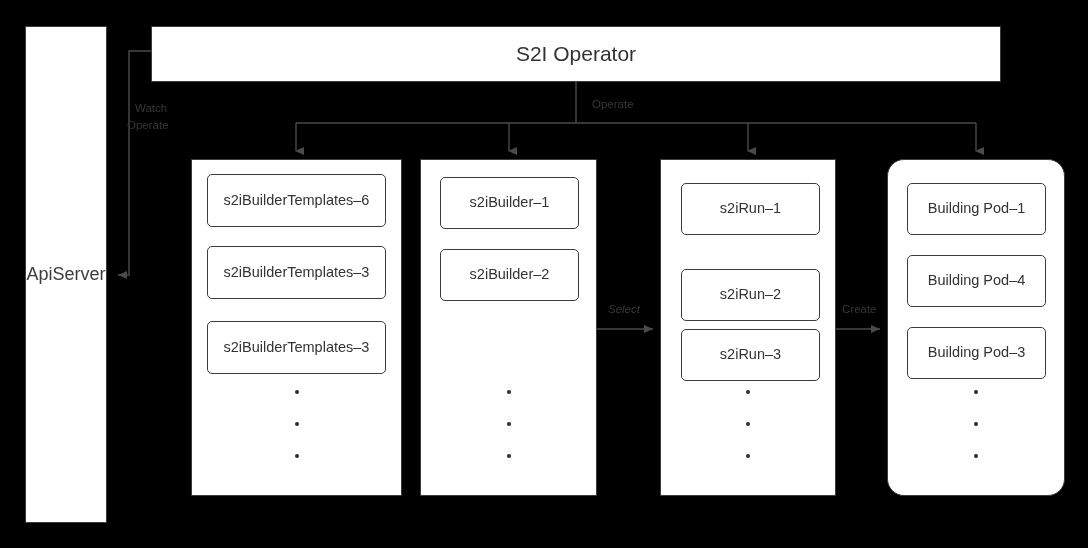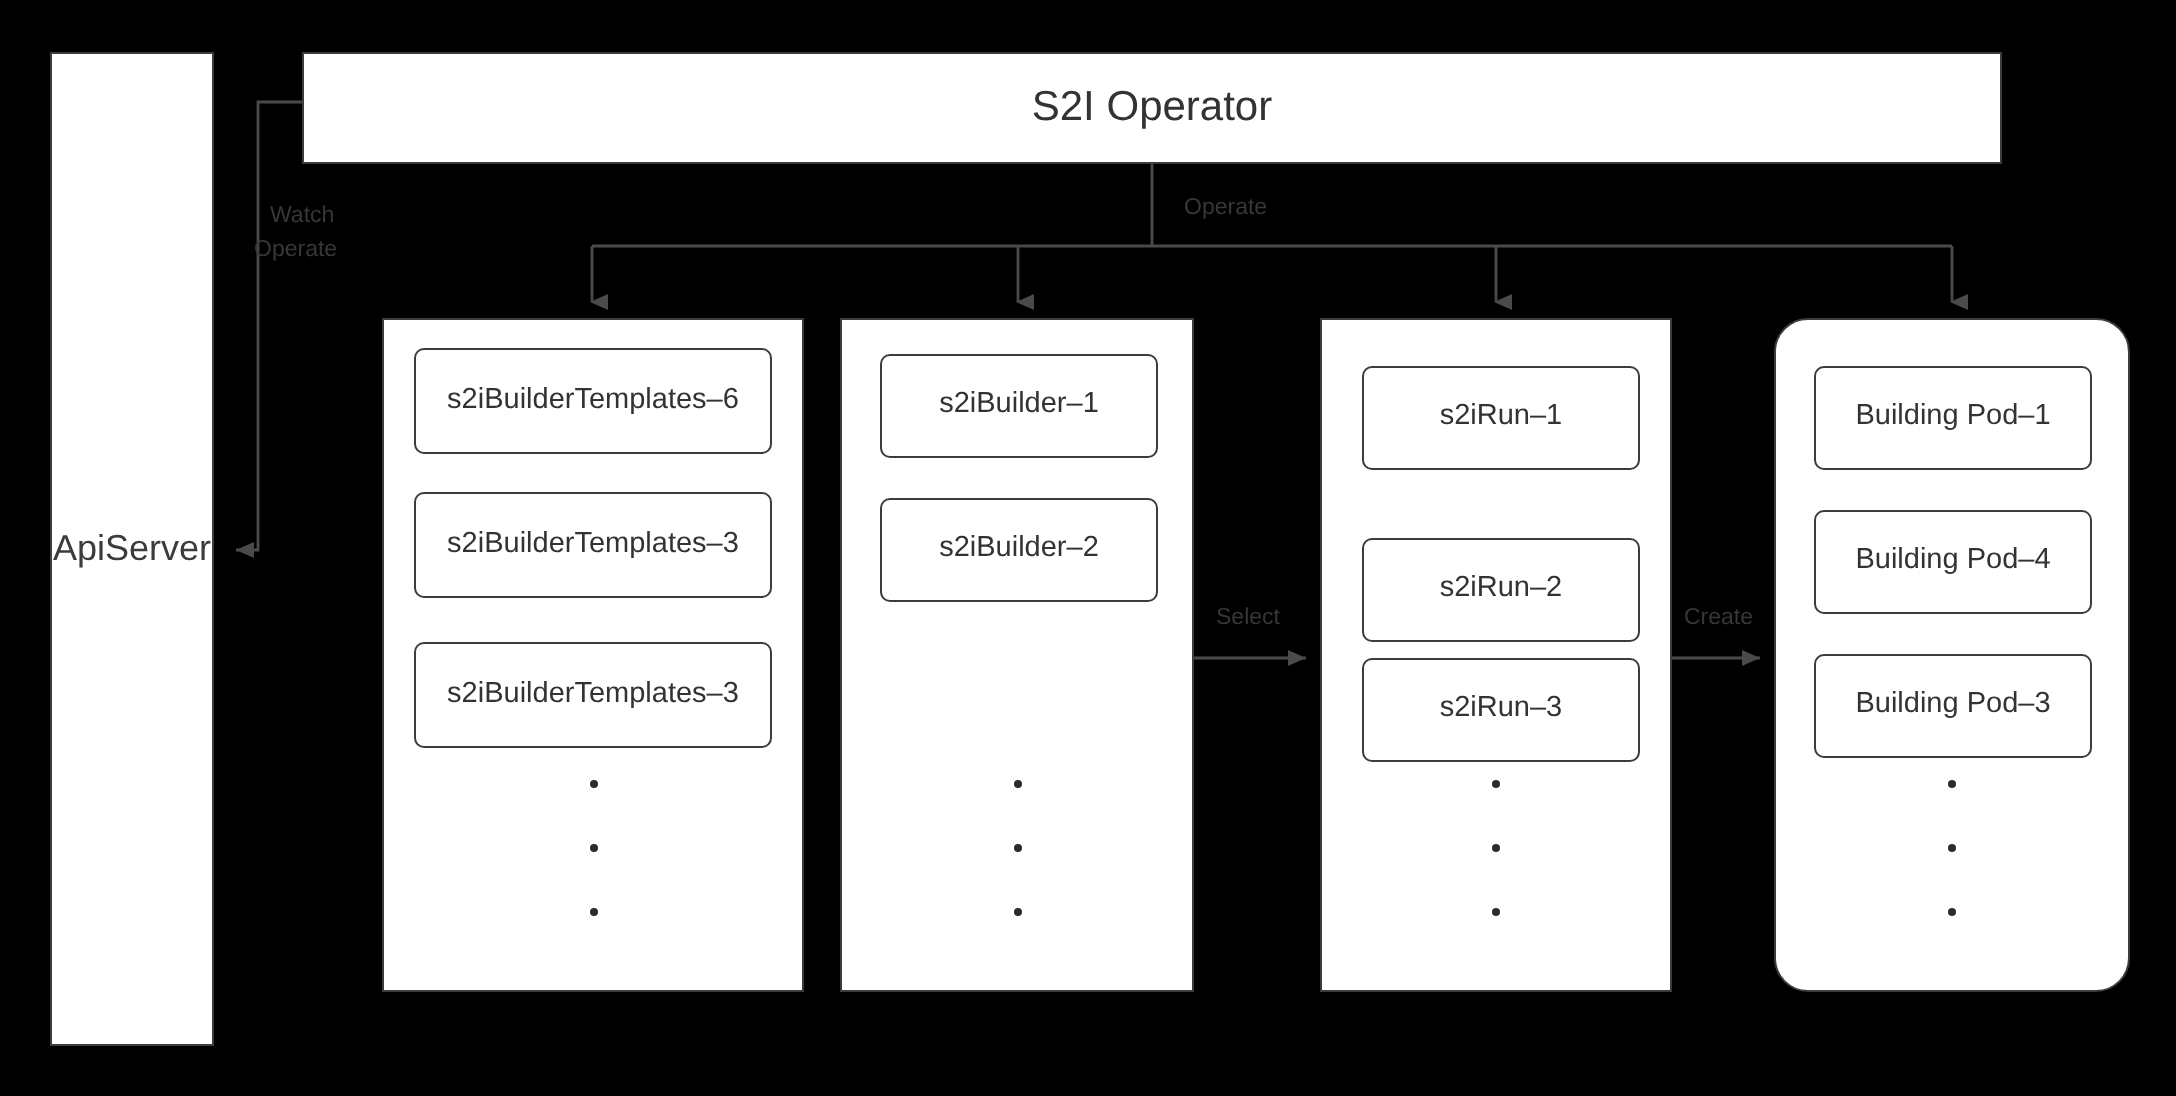--- a/index.html
+++ b/index.html
@@ -118,21 +118,21 @@
   }
   .edge-label {
     position: absolute;
     color: #373737;
     font-size: 11.5px;
     white-space: nowrap;
   }
   .lbl-watch   { left: 135px; top: 102px; }
   .lbl-operate-l { left: 127px; top: 119px; }
   .lbl-operate-t { left: 592px; top: 98px; }
-  .lbl-select  { left: 608px; top: 303px; }
+  .lbl-select  { left: 608px; top: 303px; font-style: italic; }
   .lbl-create  { left: 842px; top: 303px; }
 </style>
 </head>
 <body>
 
 <div id="stage">
 
   <svg class="edges" viewBox="0 0 1088 548">
     <defs>
       <marker id="arrow-down" markerWidth="10" markerHeight="10" refX="5" refY="8" orient="auto" markerUnits="userSpaceOnUse">

